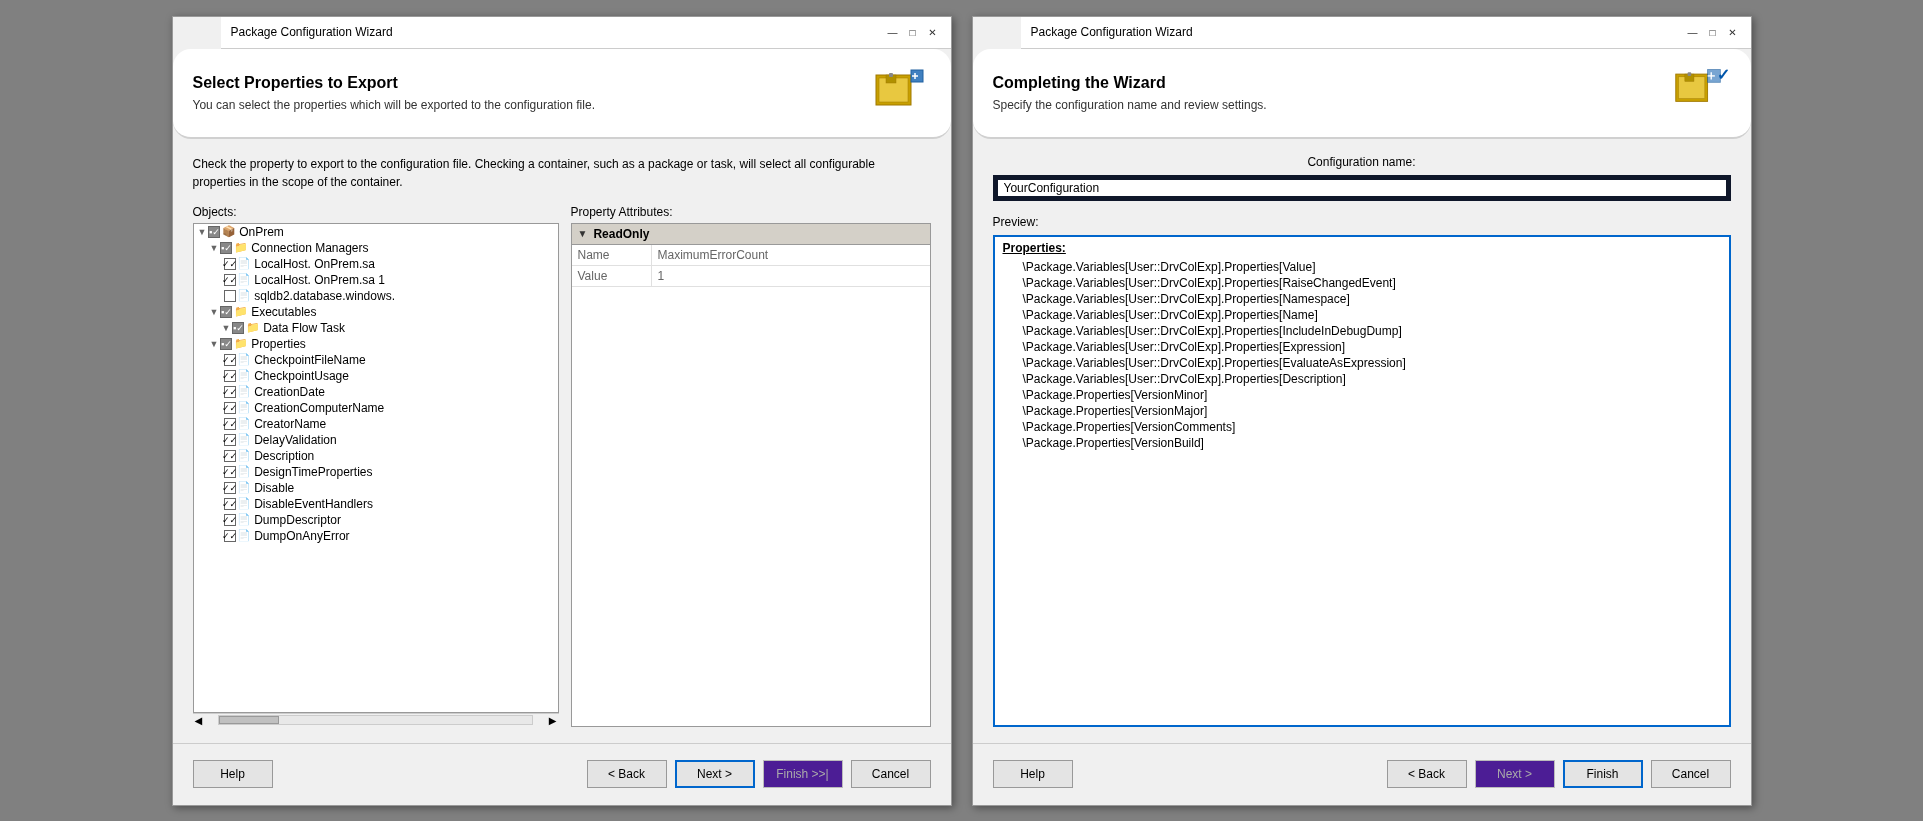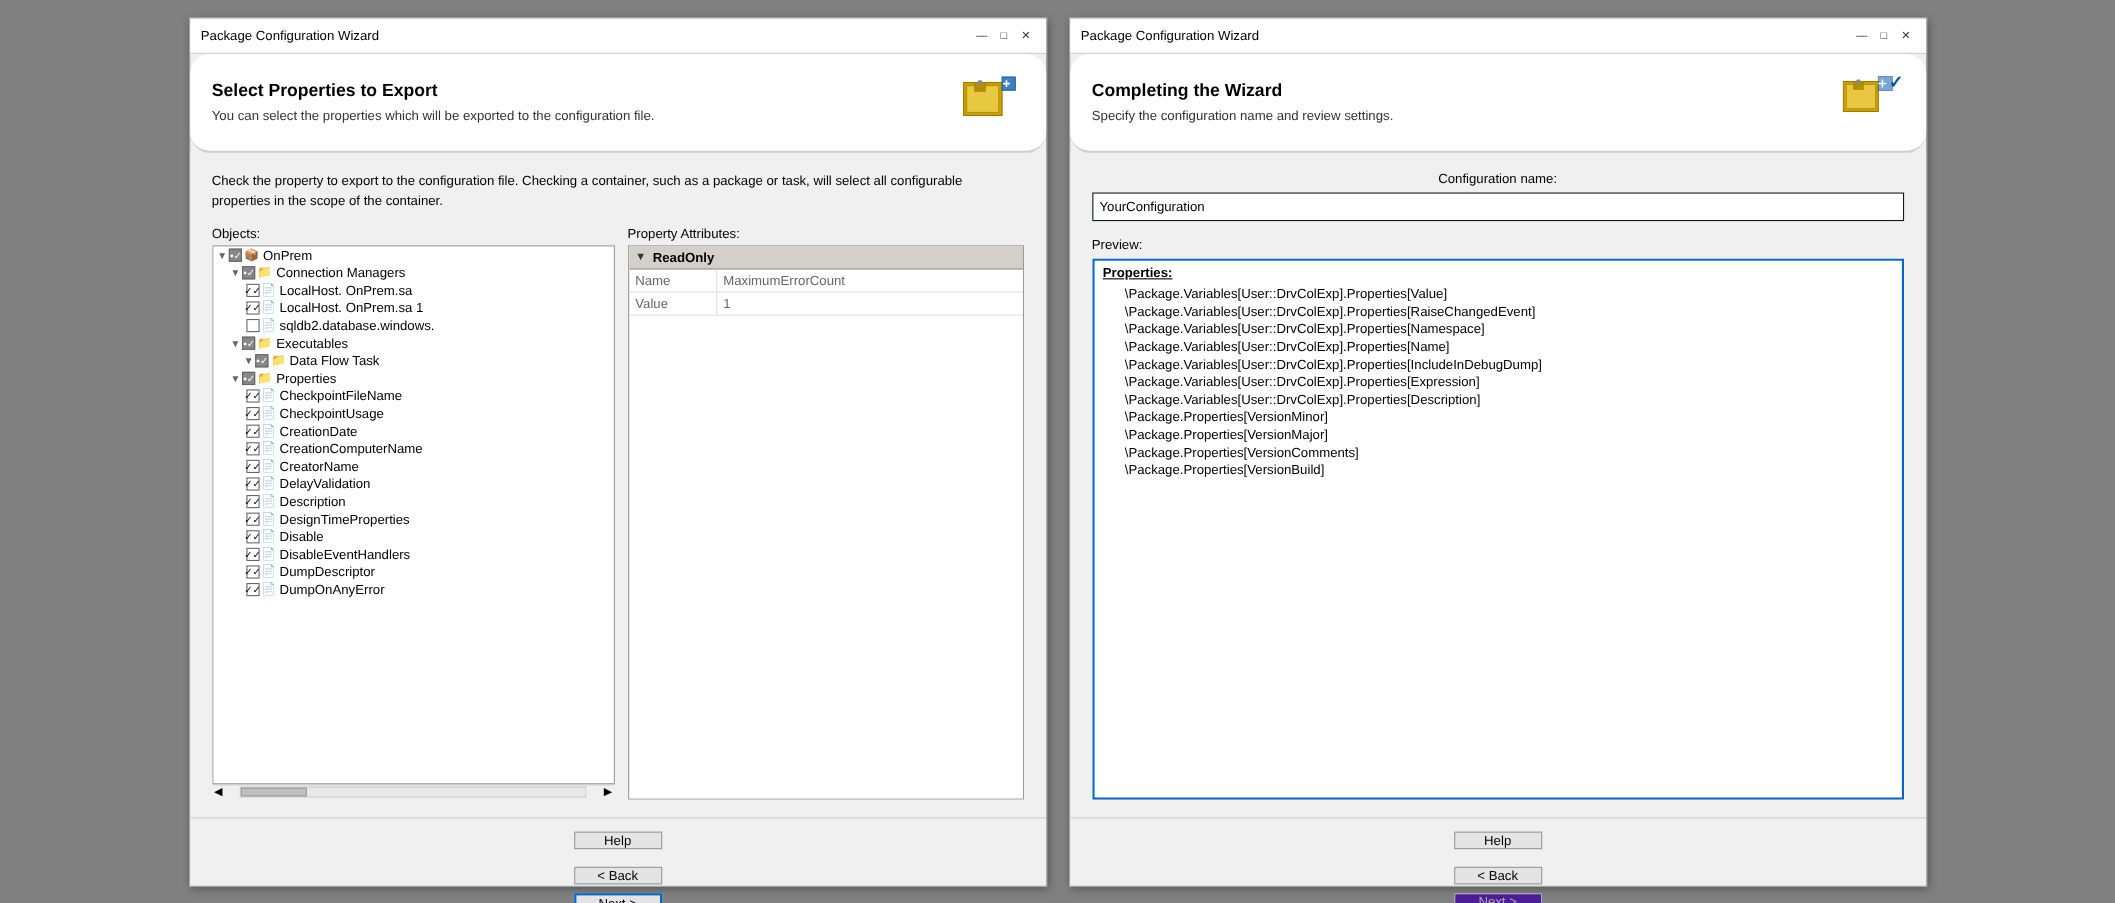--- a/index.html
+++ b/index.html
@@ -34,20 +34,21 @@
     }
     
     .title-bar {
       background: #ffffff;
       border-bottom: 1px solid #ccc;
       padding: 6px 10px;
       display: flex;
       align-items: center;
       justify-content: space-between;
       height: 32px;
+      margin-left: 48px;
     }
     .title-bar-title {
       font-size: 12px;
       color: #000;
     }
     .title-bar-controls {
       display: flex;
       gap: 4px;
     }
     .title-bar-btn {
@@ -209,21 +210,20 @@
     }
     
     .wizard-footer {
       background: #f0f0f0;
       border-top: 1px solid #ccc;
       padding: 12px 20px;
       display: flex;
       align-items: center;
       gap: 8px;
       height: 62px;
-      flex-direction: column;
     }
     .footer-btn {
       height: 28px;
       min-width: 80px;
       padding: 0 12px;
       font-size: 12px;
       border: 1px solid #999;
       background: #e4e4e4;
       cursor: pointer;
       color: #000;
@@ -264,21 +264,21 @@
     }
     
     .config-name-label {
       font-size: 12px;
       margin-bottom: 6px;
       text-align: center;
     }
     .config-name-input {
       width: 100%;
       height: 26px;
-      border: 1px solid #0f172a;
+      border: 5px solid #0f172a;
       background: #fff;
       padding: 2px 6px;
       font-size: 12px;
       margin-bottom: 14px;
     }
     .preview-label {
       font-size: 12px;
       margin-bottom: 6px;
     }
     .preview-box {
@@ -572,20 +572,21 @@
       <div class="preview-container">
         <div class="preview-box">
           <div class="prop-header">Properties:</div>
           <div id="preview-lines-container">
               <div class="preview-line">\Package.Variables[User::DrvColExp].Properties[Value]</div>
               <div class="preview-line">\Package.Variables[User::DrvColExp].Properties[RaiseChangedEvent]</div>
               <div class="preview-line">\Package.Variables[User::DrvColExp].Properties[Namespace]</div>
               <div class="preview-line">\Package.Variables[User::DrvColExp].Properties[Name]</div>
               <div class="preview-line">\Package.Variables[User::DrvColExp].Properties[IncludeInDebugDump]</div>
               <div class="preview-line">\Package.Variables[User::DrvColExp].Properties[Expression]</div>
+              <div class="preview-line">\Package.Variables[User::DrvColExp].Properties[EvaluateAsExpression]</div>
               <div class="preview-line">\Package.Variables[User::DrvColExp].Properties[Description]</div>
               <div class="preview-line">\Package.Properties[VersionMinor]</div>
               <div class="preview-line">\Package.Properties[VersionMajor]</div>
               <div class="preview-line">\Package.Properties[VersionComments]</div>
               <div class="preview-line">\Package.Properties[VersionBuild]</div>
             </div>
         </div>
       </div>
     </div>
 

